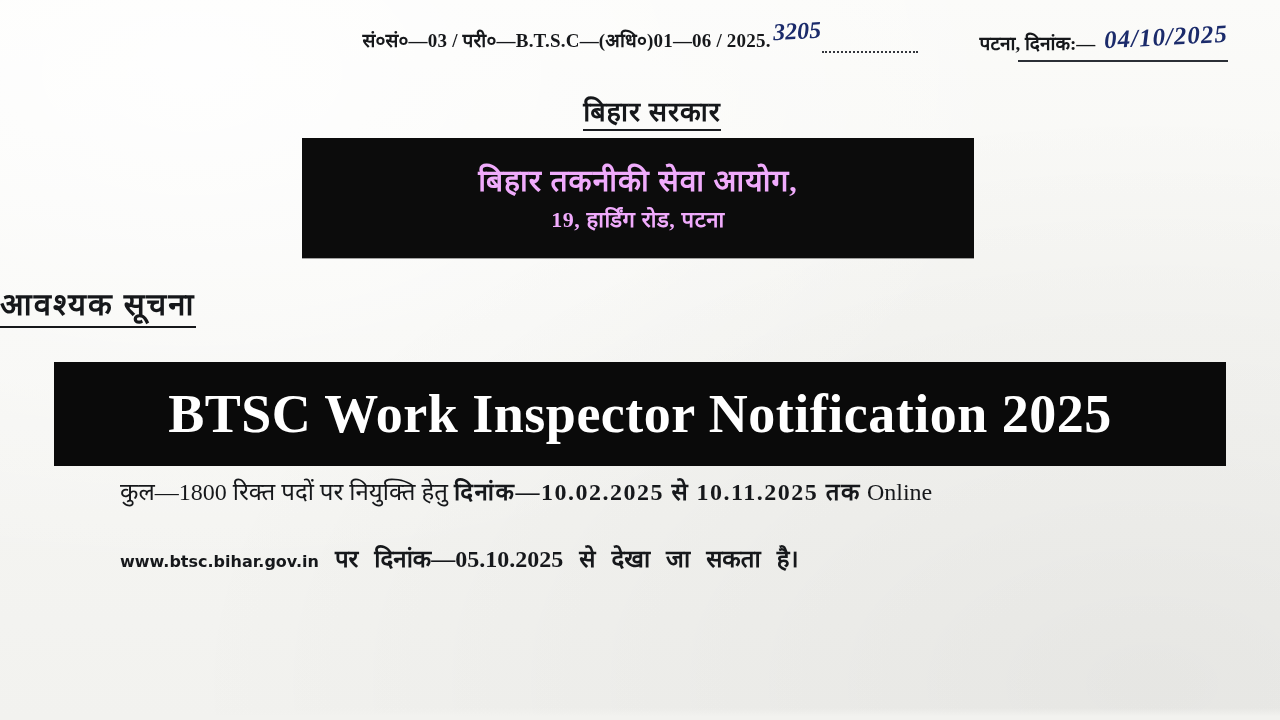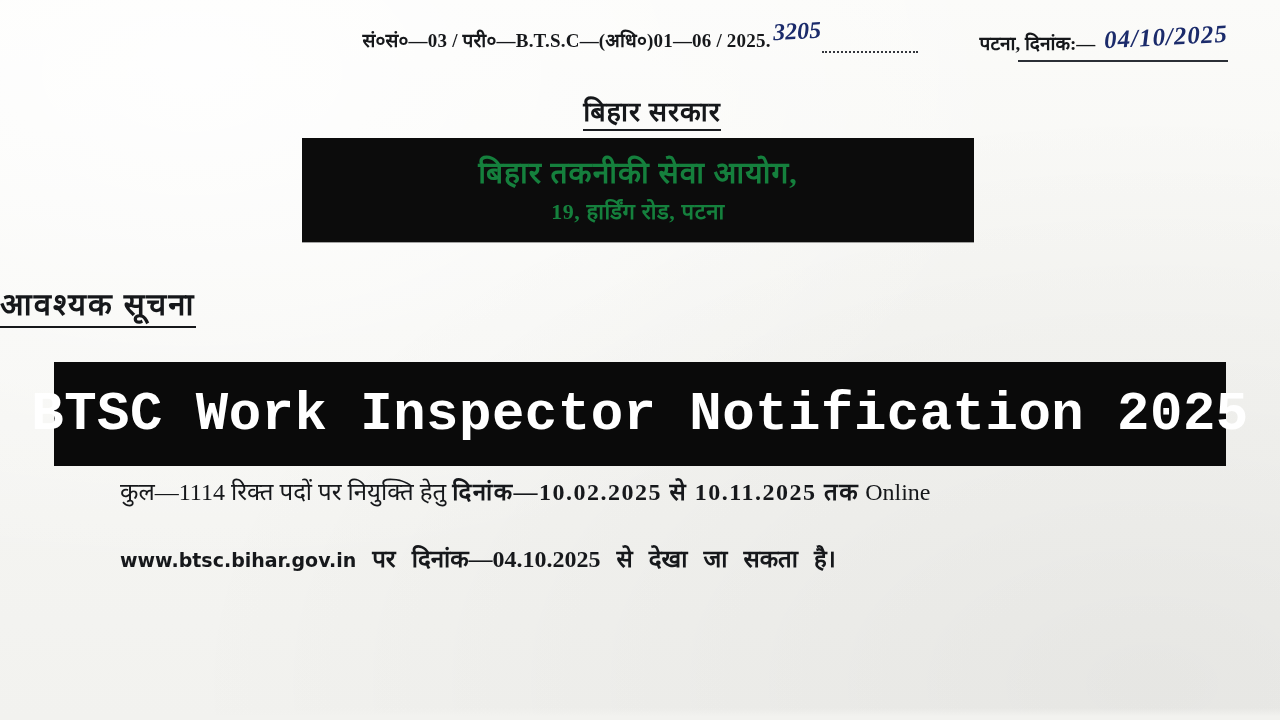--- a/index.html
+++ b/index.html
@@ -118,23 +118,23 @@
     border-bottom: 2px solid #1a1c20;
     padding-bottom: 2px;
   }
 
   
   .commission {
     position: absolute;
     top: 138px;
     left: 302px;
     width: 672px;
-    height: 104px;
+    height: 120px;
     background: #0c0c0c;
-    color: #15803d;
+    color: #f0abfc;
     display: flex;
     flex-direction: column;
     align-items: center;
     justify-content: center;
     box-shadow: 0 1px 0 rgba(0,0,0,0.35);
   }
   .commission .c1 {
     font-family: "Liberation Serif", serif;
     font-size: 30px;
     font-weight: 700;
@@ -173,21 +173,21 @@
     left: 54px;
     width: 1172px;
     height: 104px;
     background: #0a0a0a;
     display: flex;
     align-items: center;
     justify-content: center;
   }
   .banner-text {
     color: #ffffff;
-    font-family: Liberation Mono, monospace;
+    font-family: Liberation Serif, serif;
     font-weight: 700;
     font-size: 54px;
     letter-spacing: 0.5px;
     white-space: nowrap;
   }
 
   
   .body {
     position: absolute;
     top: 468px;
@@ -221,21 +221,21 @@
     padding-left: 150px;
     letter-spacing: 0.2px;
     word-spacing: 22px;
   }
   .p2-2 {
     word-spacing: 10px;
   }
   .site {
     font-weight: 700;
     font-family: "DejaVu Sans", sans-serif;
-    font-size: 19px;
+    font-size: 16px;
     margin-top: 32px;
   }
   .clip-bottom {
     position: absolute;
     left: 0;
     top: 708px;
     width: 1280px;
     height: 12px;
     background: linear-gradient(180deg, rgba(242,242,239,0) 0%, #f2f2ef 70%);
   }
@@ -271,26 +271,26 @@
       <span>आवश्यक सूचना</span>
     </div>
 
     <div class="banner">
       <span class="banner-text">BTSC Work Inspector Notification 2025</span>
     </div>
 
     <div class="body">
       <div class="p1">
         <span class="ln">
-          <span>कुल—1114 रिक्त पदों पर नियुक्ति हेतु </span><span class="b sp">दिनांक—10.02.2025 से 10.11.2025 तक</span><span> Online</span>
+          <span>कुल—1800 रिक्त पदों पर नियुक्ति हेतु </span><span class="b sp">दिनांक—10.02.2025 से 10.11.2025 तक</span><span> Online</span>
         </span>
       </div>
 
       <div class="p2">
         <span class="ln p2-2">
-          <span class="site">www.btsc.bihar.gov.in</span><span class="b"> पर दिनांक—04.10.2025 से देखा जा सकता है।</span>
+          <span class="site">www.btsc.bihar.gov.in</span><span class="b"> पर दिनांक—05.10.2025 से देखा जा सकता है।</span>
         </span>
       </div>
     </div>
 
     <div class="clip-bottom"></div>
   </div>
 </div>
 
 </body></html>

